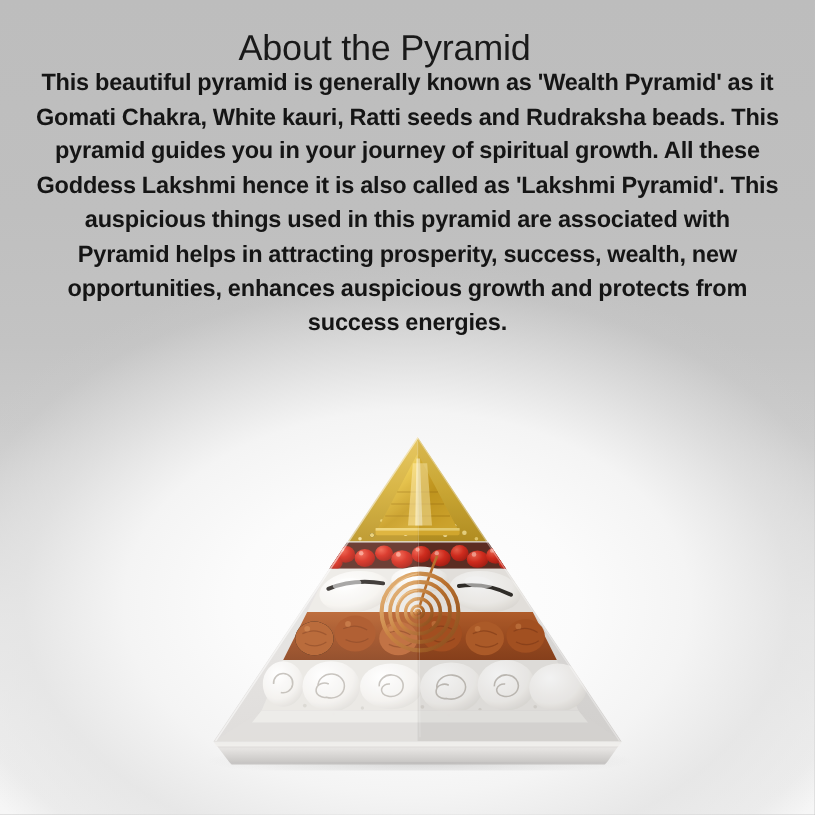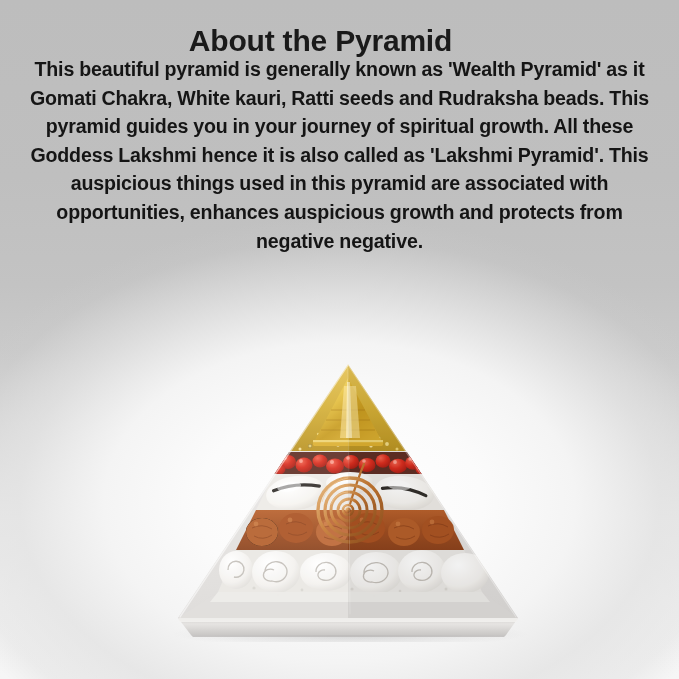--- a/index.html
+++ b/index.html
@@ -40,21 +40,21 @@
   }
 
   
   .title {
     position: absolute;
     left: 0;
     top: 2px;
     width: 641px;
     text-align: center;
     font-size: 30px;
-    font-weight: bold;
+    font-weight: normal;
     color: #1a1a1a;
     letter-spacing: -0.2px;
     line-height: 38px;
   }
   .body-copy {
     position: absolute;
     left: 4px;
     top: 55px;
     width: 671px;
     text-align: center;
@@ -86,22 +86,23 @@
 <div id="page">
 
   <h1 class="title">About the Pyramid</h1>
 
   <div class="body-copy">
     <div>This beautiful pyramid is generally known as 'Wealth Pyramid' as it</div>
     <div>Gomati Chakra, White kauri, Ratti seeds and Rudraksha beads. This</div>
     <div>pyramid guides you in your journey of spiritual growth. All these</div>
     <div>Goddess Lakshmi hence it is also called as 'Lakshmi Pyramid'. This</div>
     <div>auspicious things used in this pyramid are associated with</div>
+    <div>Pyramid helps in attracting prosperity, success, wealth, new</div>
     <div>opportunities, enhances auspicious growth and protects from</div>
-    <div>negative negative.</div>
+    <div>success energies.</div>
   </div>
 
   <div id="pyramid-figure">
     <svg viewBox="0 0 400 290" xmlns="http://www.w3.org/2000/svg" role="img">
       <defs>
 
         <clipPath id="pyrClip">
           <path d="M198,12 L368,266 L28,266 Z"></path>
         </clipPath>
         <clipPath id="baseClip">

